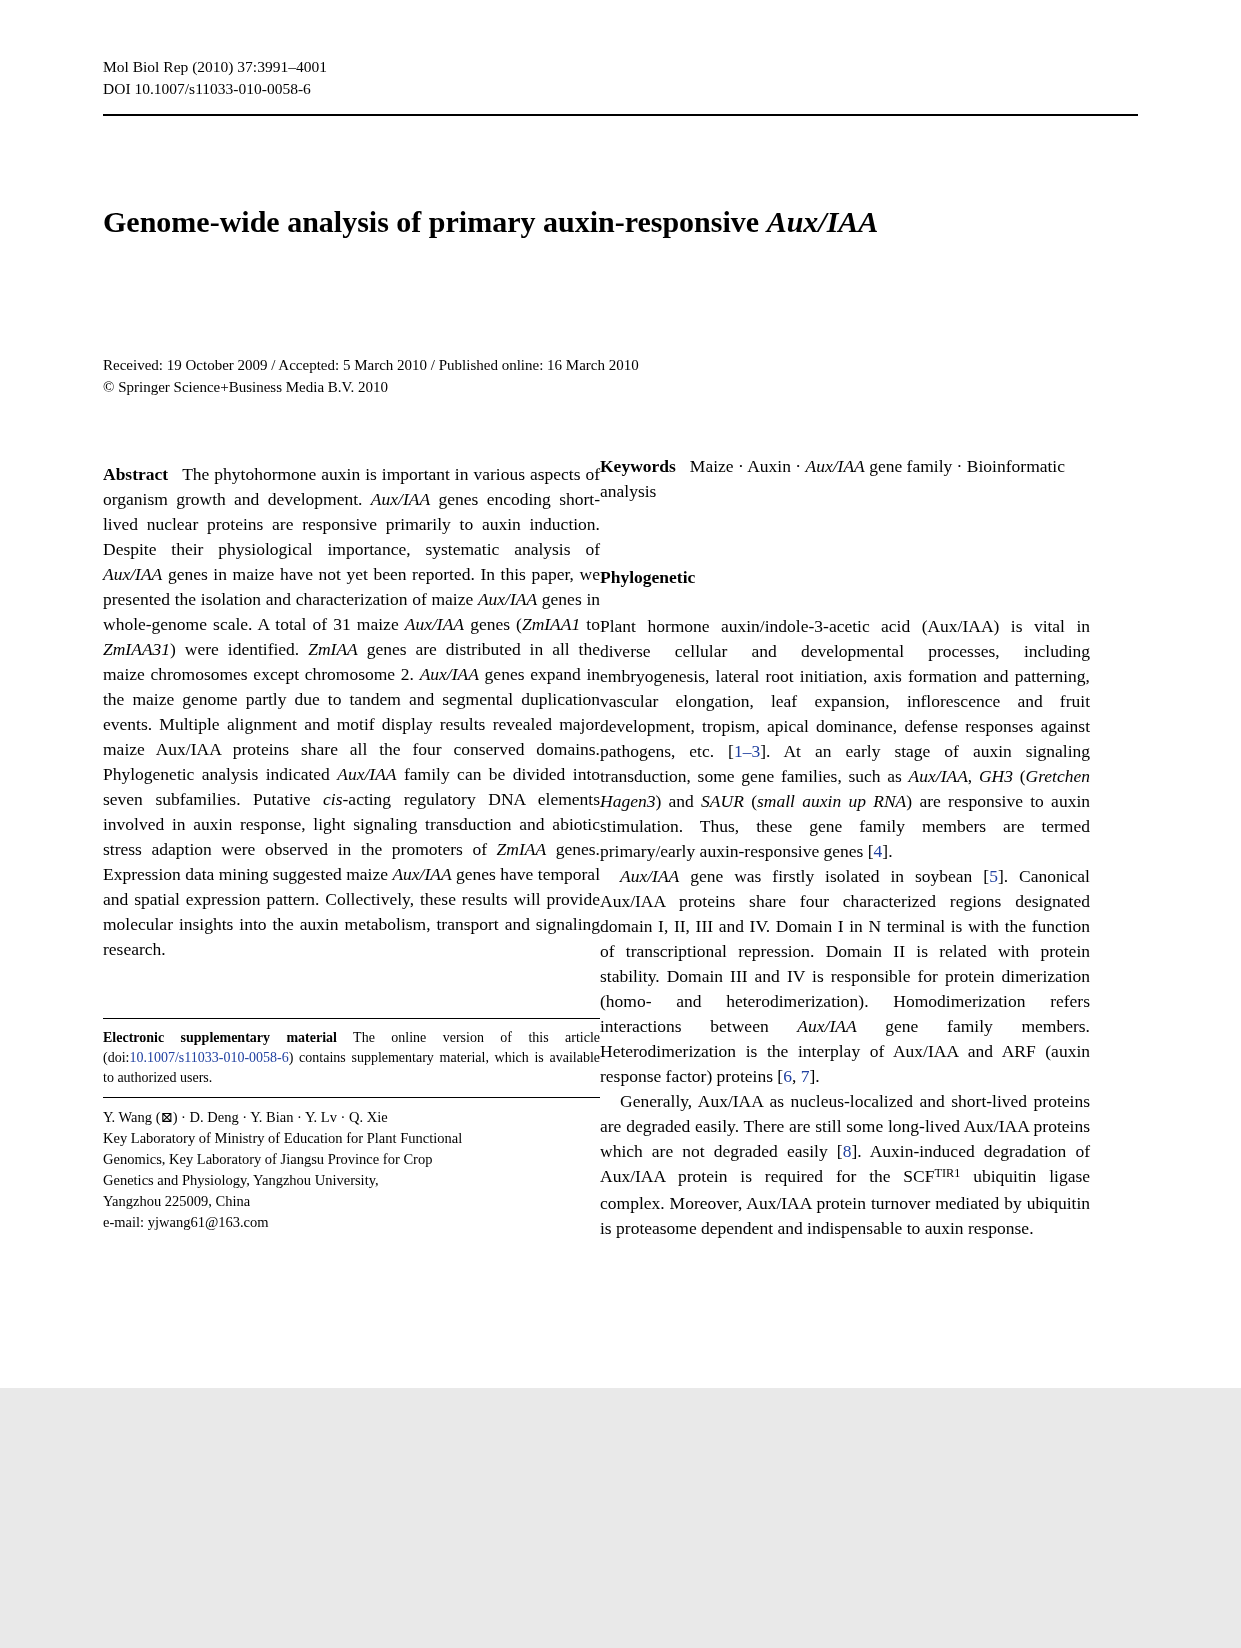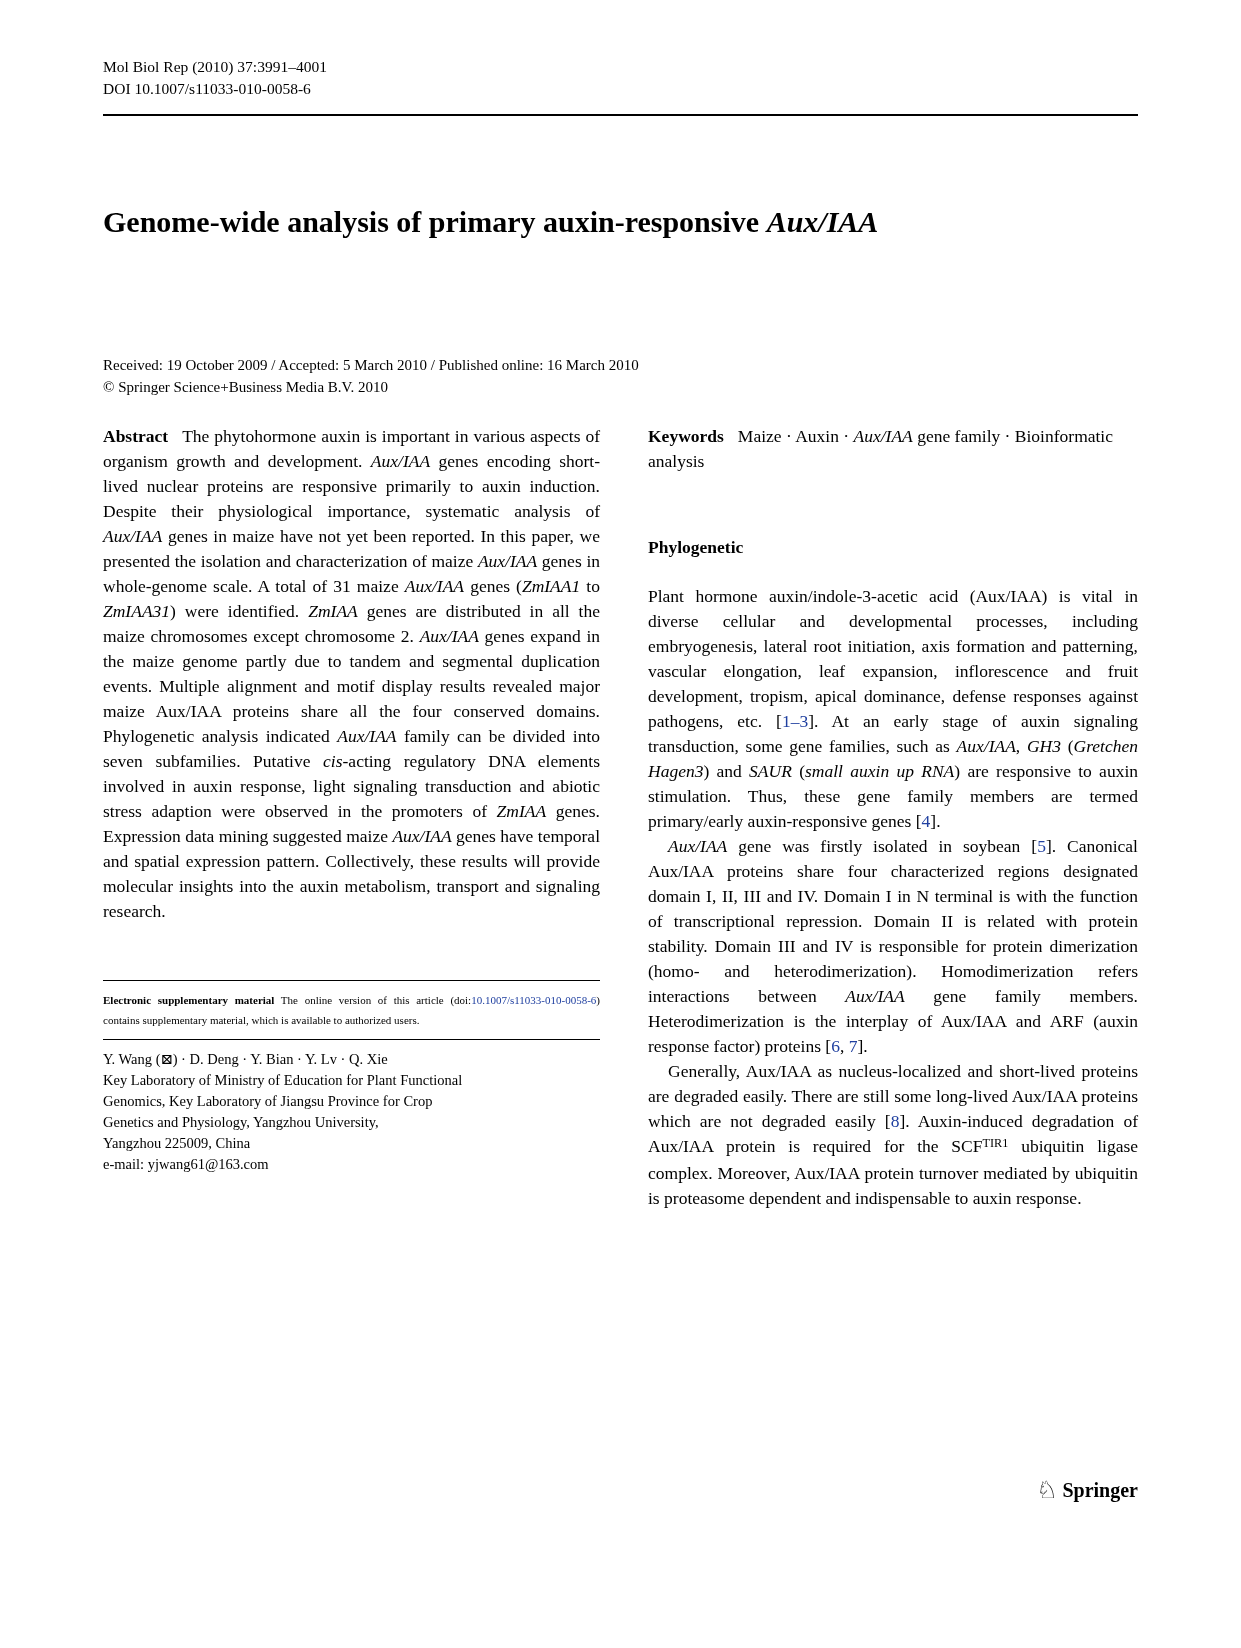--- a/index.html
+++ b/index.html
@@ -1,36 +1,36 @@
 <!DOCTYPE html>
 <html style="--link: #2040a0;"><head>
 <meta charset="utf-8">
 <style>
   html,body{margin:0;padding:0;background:#e9e9e9;}
   .page{
-    width:1241px;height:1648px;background:#ffffff;position:relative;
+    width:1241px;height:1388px;background:#ffffff;position:relative;
     font-family:"Liberation Serif","DejaVu Serif",serif;color:#000;
     box-sizing:border-box;padding:56px 103px 0 103px;margin:0 auto;
     overflow:hidden;
   }
   .header-line{font-size:15.5px;line-height:22px;}
   .top-rule{border:none;border-top:2.5px solid #000;margin:14px 0 0 0;}
   .title{font-size:30px;line-height:40px;font-weight:700;margin:86px 0 0 0;}
   .authors{margin-top:30px;font-size:18px;font-weight:700;line-height:27px;}
   .dates{margin-top:112px;font-size:15px;line-height:22px;}
-  .columns{display:flex;gap:48px;margin-top:26px;}
+  .columns{display:flex;margin-top:56px;align-items:center;}
   .col-left{width:497px;flex:0 0 497px;}
   .col-right{width:490px;flex:0 0 490px;}
   .para{font-size:17.5px;line-height:25px;text-align:justify;margin:0;}
   .indent{text-indent:20px;}
   .kw{font-size:17.5px;line-height:25px;margin:0;font-family:Liberation Serif, serif;}
   .intro-heading{font-size:17.5px;line-height:22px;font-weight:700;margin:62px 0 26px 0;}
   .esm{
     margin-top:56px;border-top:1.5px solid #000;border-bottom:1.5px solid #000;
-    padding:9px 0 9px 0;font-size:11px;line-height:20px;text-align:justify;
+    padding:9px 0 9px 0;font-size:14px;line-height:20px;text-align:justify;
   }
   .affil{margin-top:9px;font-size:14.5px;line-height:21px;}
   .label{font-weight:700;margin-right:14px;}
   .b{font-weight:700;}
   .i{font-style:italic;}
   .link{color:var(--link,#2040a0);}
   .sup{font-size:70%;position:relative;top:-0.45em;}
   .springer{
     position:absolute;right:103px;top:1478px;display:flex;align-items:center;gap:5px;
     font-size:20px;font-weight:600;

